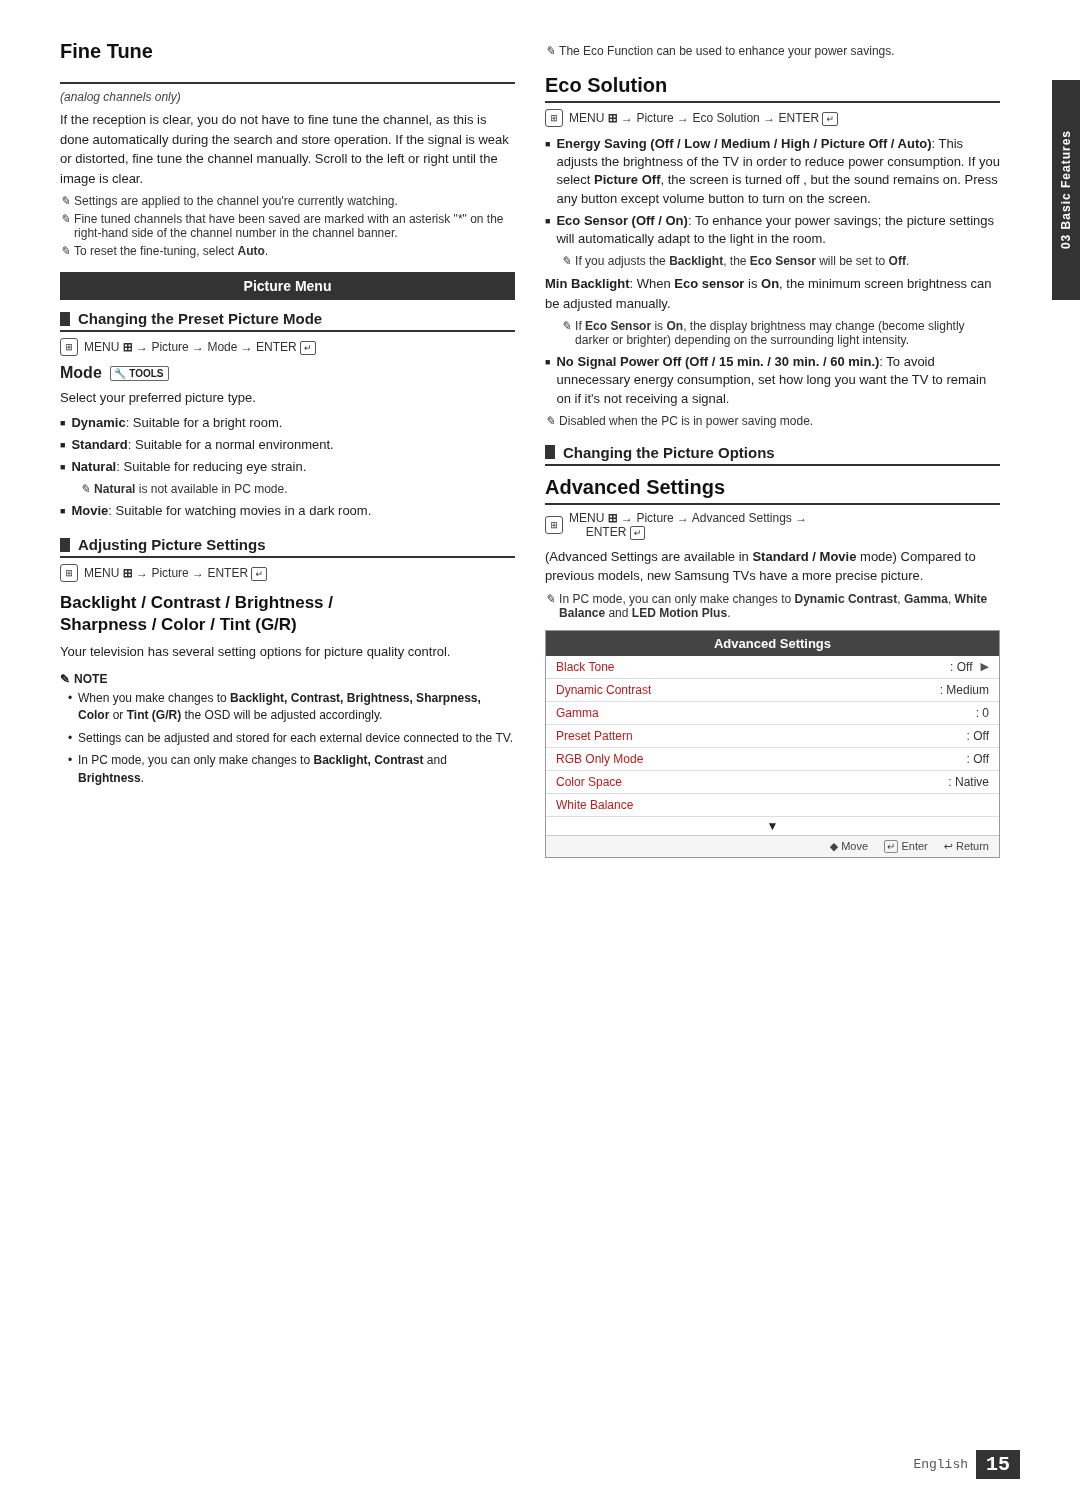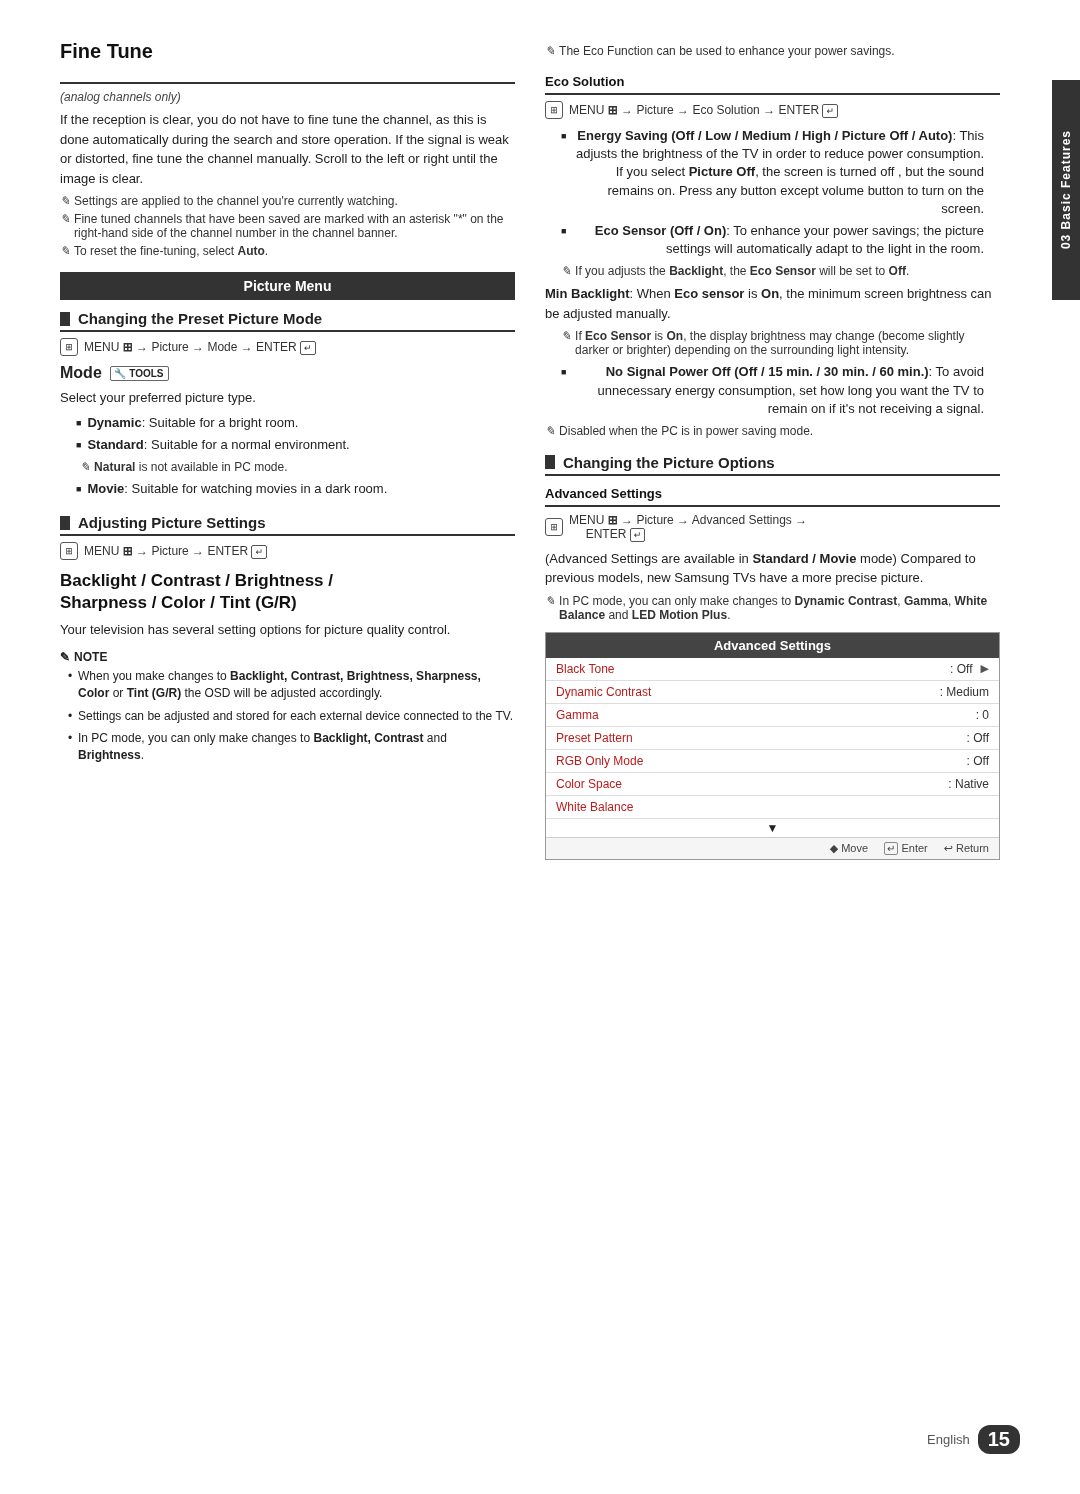--- a/index.html
+++ b/index.html
@@ -130,22 +130,21 @@
       align-items: center;
       font-size: 10px;
       border: 1px solid #666;
       padding: 1px 4px;
       border-radius: 2px;
       gap: 2px;
     }
     
     .bullet-list {
       list-style: none;
-      margin: 6px 16px;
-      text-align: right;
+      margin: 6px 0;
     }
     .bullet-list li {
       display: flex;
       gap: 6px;
       margin-bottom: 4px;
       font-size: 13px;
       line-height: 1.4;
     }
     .bullet-list li::before {
       content: '■';
@@ -264,39 +263,40 @@
     .big-heading {
       font-size: 17px;
       font-weight: bold;
       color: #111;
       margin: 10px 0 6px 0;
       line-height: 1.3;
     }
     
     .page-footer {
       position: absolute;
-      bottom: 40px;
+      bottom: 15px;
       right: 60px;
       display: flex;
       align-items: center;
       gap: 8px;
       font-size: 13px;
+      font-family: Liberation Mono, monospace;
     }
     .page-lang { color: #555; }
     .page-num {
       background: #333;
       color: #fff;
       font-weight: bold;
       font-size: 20px;
       padding: 3px 10px;
-      border-radius: 12px;
+      border-radius: 0;
     }
     
     .eco-solution-heading {
-      font-size: 13px;
+      font-size: 20px;
       font-weight: bold;
       color: #111;
       margin-bottom: 6px;
       padding-bottom: 4px;
       border-bottom: 2px solid #333;
     }
     
     b { font-weight: bold; }
     
     .down-arrow { text-align: center; font-size: 12px; padding: 2px; }
@@ -353,20 +353,23 @@
       </div>
 
       <p class="para">Select your preferred picture type.</p>
 
       <ul class="bullet-list">
         <li>
             <span><b>Dynamic</b>: Suitable for a bright room.</span>
           </li>
         <li>
             <span><b>Standard</b>: Suitable for a normal environment.</span>
+          </li>
+        <li>
+            <span><b>Natural</b>: Suitable for reducing eye strain.</span>
           </li>
       </ul>
       <div class="note-line" style="margin-left:20px;margin-bottom:4px;">
         <span class="note-icon">✎</span>
         <span><b>Natural</b> is not available in PC mode.</span>
       </div>
       <ul class="bullet-list">
         <li>
             <span><b>Movie</b>: Suitable for watching movies in a dark room.</span>
           </li>

